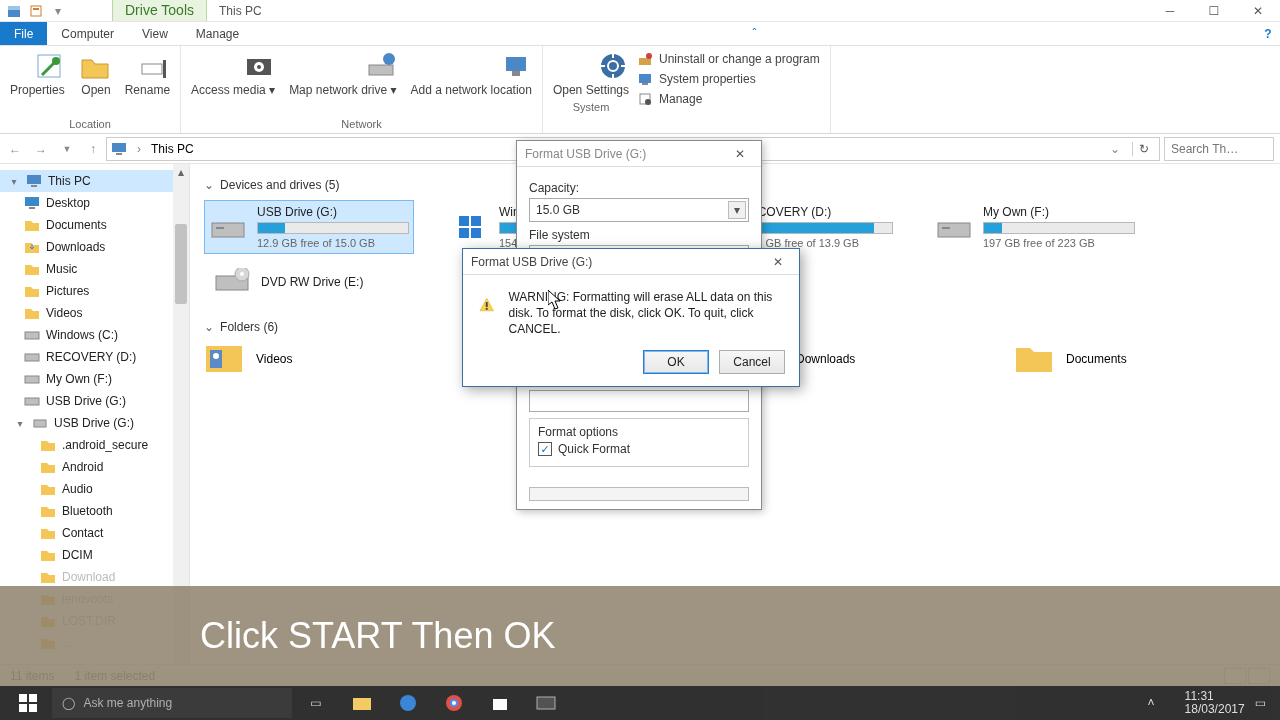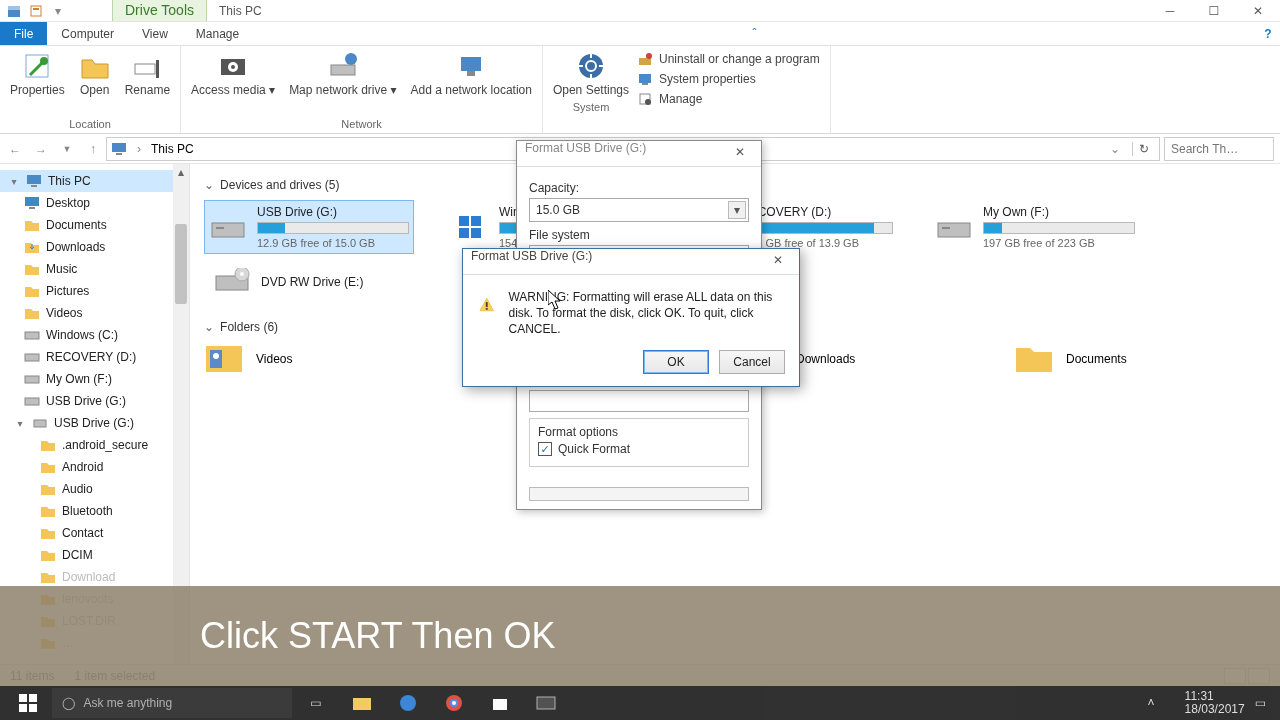--- a/index.html
+++ b/index.html
@@ -15,21 +15,21 @@
 .win-btn{width:44px;height:22px;display:flex;align-items:center;justify-content:center;color:#555}
 
 .menubar{height:24px;background:#fff;display:flex;align-items:stretch;border-bottom:1px solid #e1e1e1}
 .file-tab{background:#1979ca;color:#fff;padding:0 14px;display:flex;align-items:center;font-size:12px}
 .menu-item{padding:0 14px;display:flex;align-items:center;color:#444}
 .menubar .help{margin-left:auto;width:24px;display:flex;align-items:center;justify-content:center;color:#1979ca}
 
 .ribbon{height:88px;background:#fff;border-bottom:1px solid #d8d8d8;display:flex}
 .ribbon-group{display:flex;flex-direction:column;align-items:center;border-right:1px solid #e6e6e6;padding:2px 6px 0}
 .ribbon-row{display:flex;gap:6px;flex:1;align-items:flex-start}
-.ribbon-btn{display:flex;flex-direction:column;align-items:center;gap:2px;padding:2px 4px;color:#444;font-size:11px;text-align:center;line-height:1.1}
+.ribbon-btn{display:flex;flex-direction:column;align-items:flex-end;gap:2px;padding:2px 4px;color:#444;font-size:11px;text-align:center;line-height:1.1}
 .ribbon-btn .ico{width:32px;height:32px;display:flex;align-items:center;justify-content:center}
 .ribbon-group-label{font-size:11px;color:#666;padding:2px 0 3px}
 .ribbon-list{display:flex;flex-direction:column;gap:2px;padding-top:2px}
 .ribbon-list-item{display:flex;align-items:center;gap:6px;color:#444;font-size:11px;padding:1px 4px}
 .small-ico{width:16px;height:16px;display:flex;align-items:center;justify-content:center}
 
 .navbar{height:30px;display:flex;align-items:center;padding:3px 6px;gap:4px;border-bottom:1px solid #e5e5e5}
 .nav-arrows{display:flex;gap:8px;align-items:center;color:#888}
 .nav-arrow{width:18px;height:18px;display:flex;align-items:center;justify-content:center}
 .addr{flex:1;height:24px;border:1px solid #ccc;display:flex;align-items:center;padding:0 4px;gap:6px;background:#fff}
@@ -74,21 +74,21 @@
 .statusbar{height:22px;border-top:1px solid #e0e0e0;display:flex;align-items:center;padding:0 10px;gap:20px;color:#777;font-size:11px;background:#f7f7f7}
 .statusbar .view-btns{margin-left:auto;display:flex;gap:2px}
 .view-btn{width:22px;height:16px;border:1px solid #ccc;background:#fff}
 .taskbar{height:34px;background:#1f1f1f;display:flex;align-items:center;padding:0 6px;gap:2px;color:#ddd;opacity:.92}
 .tb-btn{width:44px;height:30px;display:flex;align-items:center;justify-content:center}
 .tb-search{display:flex;align-items:center;gap:8px;background:#2b2b2b;height:30px;padding:0 10px;width:240px;color:#aaa}
 .tb-right{margin-left:auto;display:flex;align-items:center;gap:10px;padding-right:8px;font-size:11px;color:#ddd}
 .tb-time{line-height:1.1}
 
 .dialog{position:absolute;background:#fff;border:1px solid #8a8a8a;box-shadow:2px 2px 8px rgba(0,0,0,.25)}
-.dlg-title{height:26px;display:flex;padding:0 8px;color:#444;font-size:12px;border-bottom:1px solid #ddd}
+.dlg-title{height:26px;display:flex;align-items:center;padding:0 8px;color:#444;font-size:12px;border-bottom:1px solid #ddd}
 .dlg-title.inactive{color:#888}
 .dlg-close{margin-left:auto;width:26px;height:22px;display:flex;align-items:center;justify-content:center;color:#555}
 .dlg-body{padding:8px 12px}
 .fld-label{color:#333;margin:6px 0 3px}
 .fld-combo{height:24px;border:1px solid #aaa;background:#fff;display:flex;align-items:center;padding:0 6px;color:#333;position:relative}
 .fld-combo .dd{position:absolute;right:2px;top:2px;width:18px;height:18px;border:1px solid #bbb;background:#f0f0f0;display:flex;align-items:center;justify-content:center;color:#555}
 .fld-input{height:22px;border:1px solid #aaa;width:100%}
 .field-group{border:1px solid #ccc;padding:6px 8px 10px;margin-top:6px}
 .chk{display:flex;align-items:center;gap:6px;color:#333}
 .chk-box{width:14px;height:14px;border:1px solid #555;background:#fff;display:flex;align-items:center;justify-content:center;color:#1a6fb0;font-size:11px}

